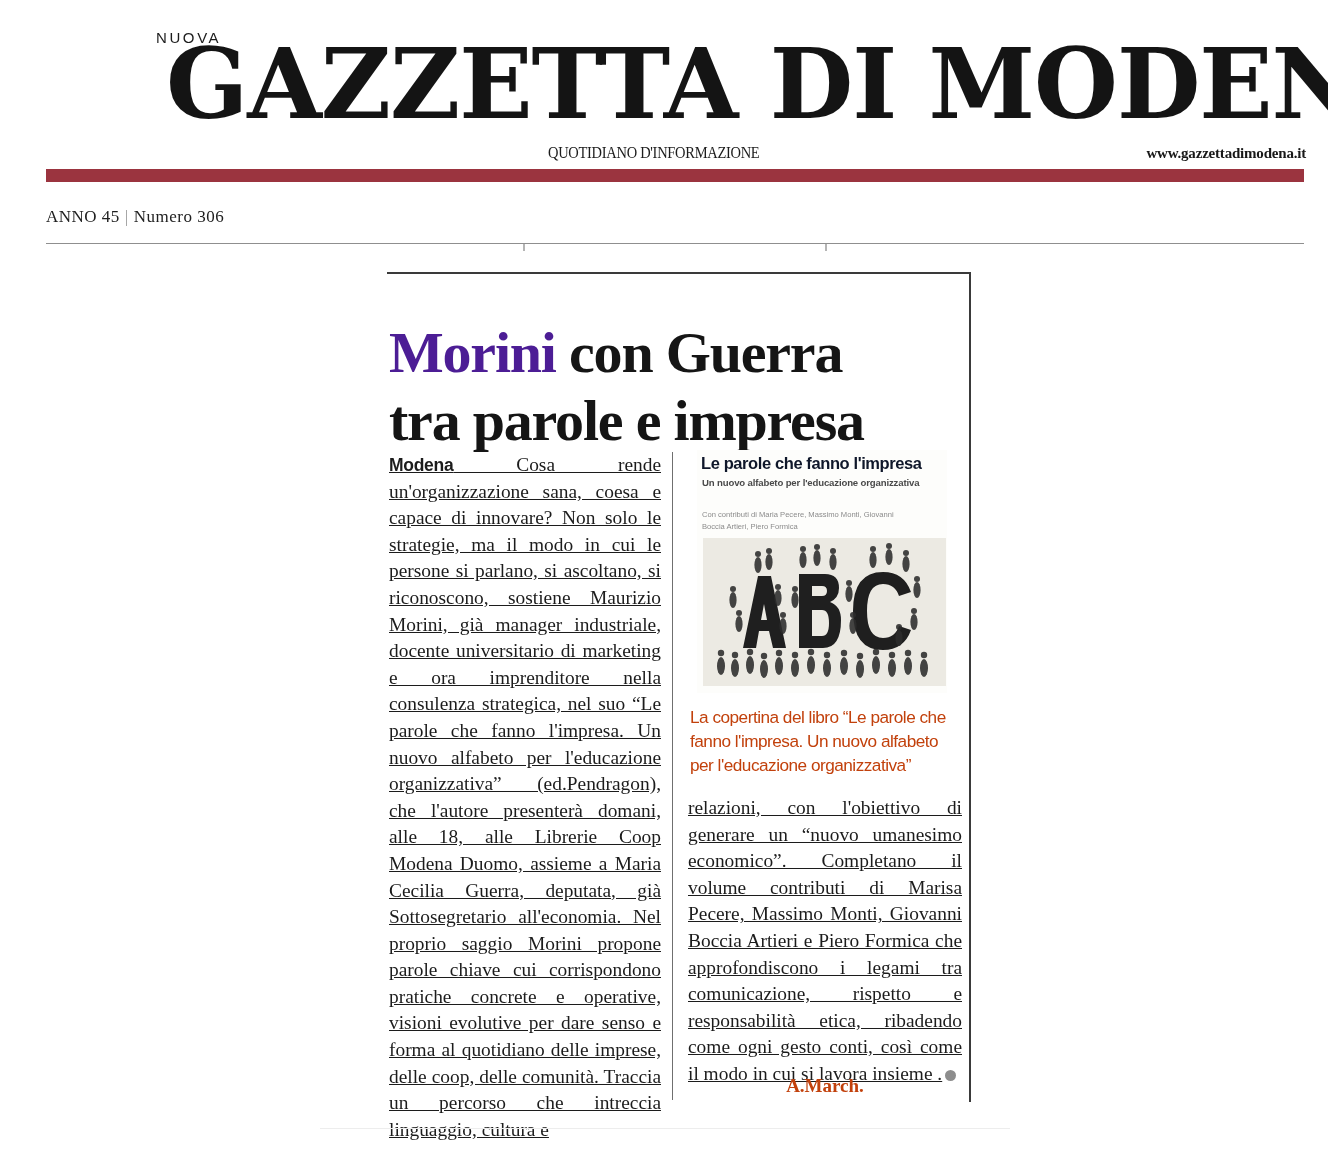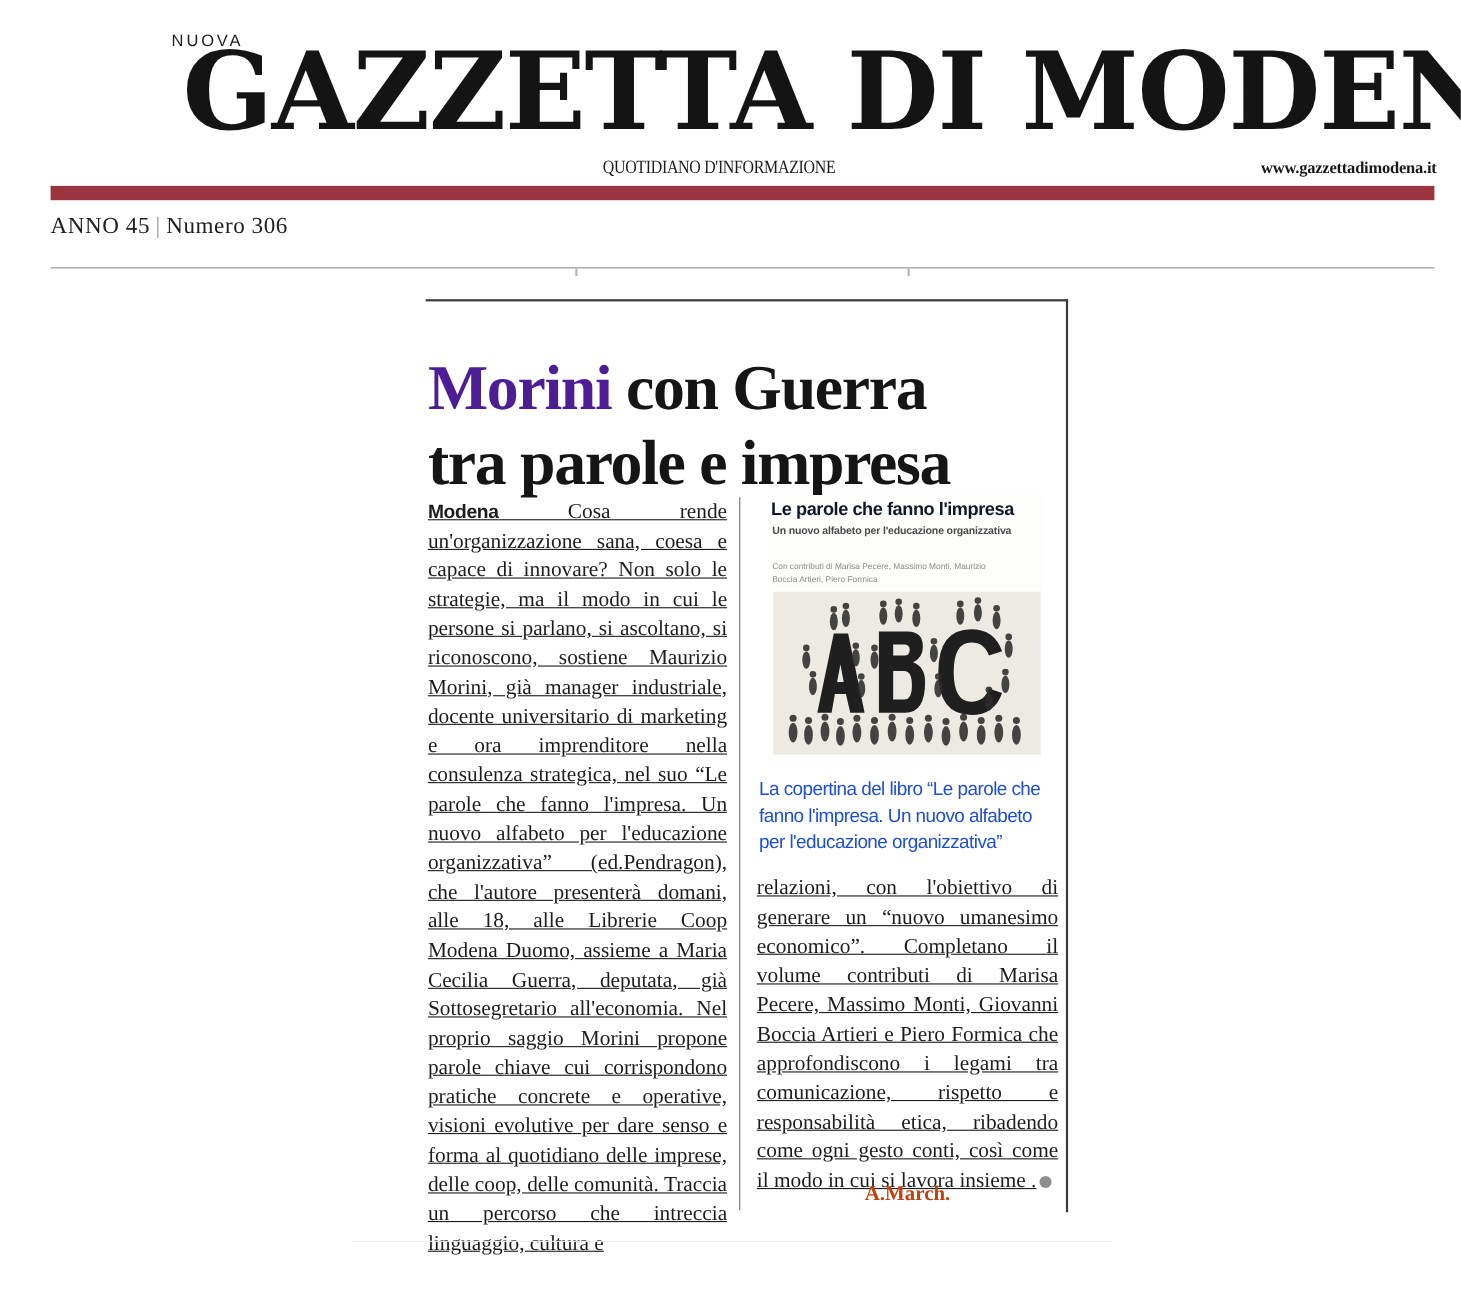--- a/index.html
+++ b/index.html
@@ -92,23 +92,23 @@
   }
   .dateline .date {
     font-family: "Liberation Serif", serif;
     font-weight: 700;
     font-size: 19px;
     letter-spacing: 0.6px;
     color: #101010;
     white-space: nowrap;
   }
   .dateline .issue {
-    margin-top: 3px;
-    font-family: "Liberation Serif", serif;
-    font-size: 21px;
+    margin-top: 17px;
+    font-family: "Liberation Serif", serif;
+    font-size: 17px;
     letter-spacing: 0.5px;
     color: #202020;
     white-space: nowrap;
   }
   .dateline .issue .sep {
     color: #999;
     padding: 0 5px;
   }
 
   .thin-rule {
@@ -270,21 +270,21 @@
 
   .caption {
     position: absolute;
     left: 690px;
     top: 705px;
     width: 272px;
     font-family: "Liberation Sans", sans-serif;
     font-size: 17.2px;
     line-height: 24px;
     letter-spacing: -0.5px;
-    color: #1d4ed8;
+    color: #c2410c;
   }
 
   .bottom-rule {
     position: absolute;
     left: 320px;
     top: 1128px;
     width: 690px;
     height: 1px;
     background: #ededed;
   }
@@ -320,21 +320,21 @@
 
 <div class="col col-left">
   <span class="lead-in">Modena</span><span> Cosa rende un'organizzazione sana, coesa e capace di innovare? Non solo le strategie, ma il modo in cui le persone si parlano, si ascoltano, si riconoscono, sostiene Maurizio Morini, già manager industriale, docente universitario di marketing e ora imprenditore nella consulenza strategica, nel suo “Le parole che fanno l'impresa. Un nuovo alfabeto per l'educazione organizzativa” (ed.Pendragon), che l'autore presenterà domani, alle 18, alle Librerie Coop Modena Duomo, assieme a Maria Cecilia Guerra, deputata, già Sottosegretario all'economia. Nel proprio saggio Morini propone parole chiave cui corrispondono pratiche concrete e operative, visioni evolutive per dare senso e forma al quotidiano delle imprese, delle coop, delle comunità. Traccia un percorso che intreccia linguaggio, cultura e</span>
 </div>
 
 <div class="col-divider"></div>
 
 <div class="bookcover">
   <div class="bc-title">Le parole che fanno l'impresa</div>
   <div class="bc-sub">Un nuovo alfabeto per l'educazione organizzativa</div>
-  <div class="bc-contrib">Con contributi di Marisa Pecere, Massimo Monti, Maurizio Boccia Artieri, Piero Formica</div>
+  <div class="bc-contrib">Con contributi di Maria Pecere, Massimo Monti, Giovanni Boccia Artieri, Piero Formica</div>
   <div class="bc-photo">
     <svg width="243" height="148" viewBox="0 0 243 148">
       <rect x="0" y="0" width="243" height="148" fill="#eceae3"></rect>
       <g fill="#1f1f1f">
         <path d="M40 110 L55 38 L68 38 L83 110 L70 110 L66 93 L56 93 L53 110 Z M58 82 L64 82 L61 66 Z"></path>
         <path d="M96 36 L122 36 Q136 36 136 50 Q136 60 127 64 Q138 68 138 82 Q138 110 120 110 L96 110 Z M109 48 L109 58 L119 58 Q124 58 124 53 Q124 48 119 48 Z M109 72 L109 98 L119 98 Q126 98 126 85 Q126 72 119 72 Z"></path>
         <path d="M196 58 Q192 46 180 46 Q164 46 164 73 Q164 100 180 100 Q192 100 196 88 L208 92 Q201 112 180 112 Q150 112 150 73 Q150 34 180 34 Q201 34 208 54 Z"></path>
       </g>
       <g fill="#2c2c2c" opacity="0.88">
         <ellipse cx="18" cy="128" rx="4" ry="9"></ellipse>

